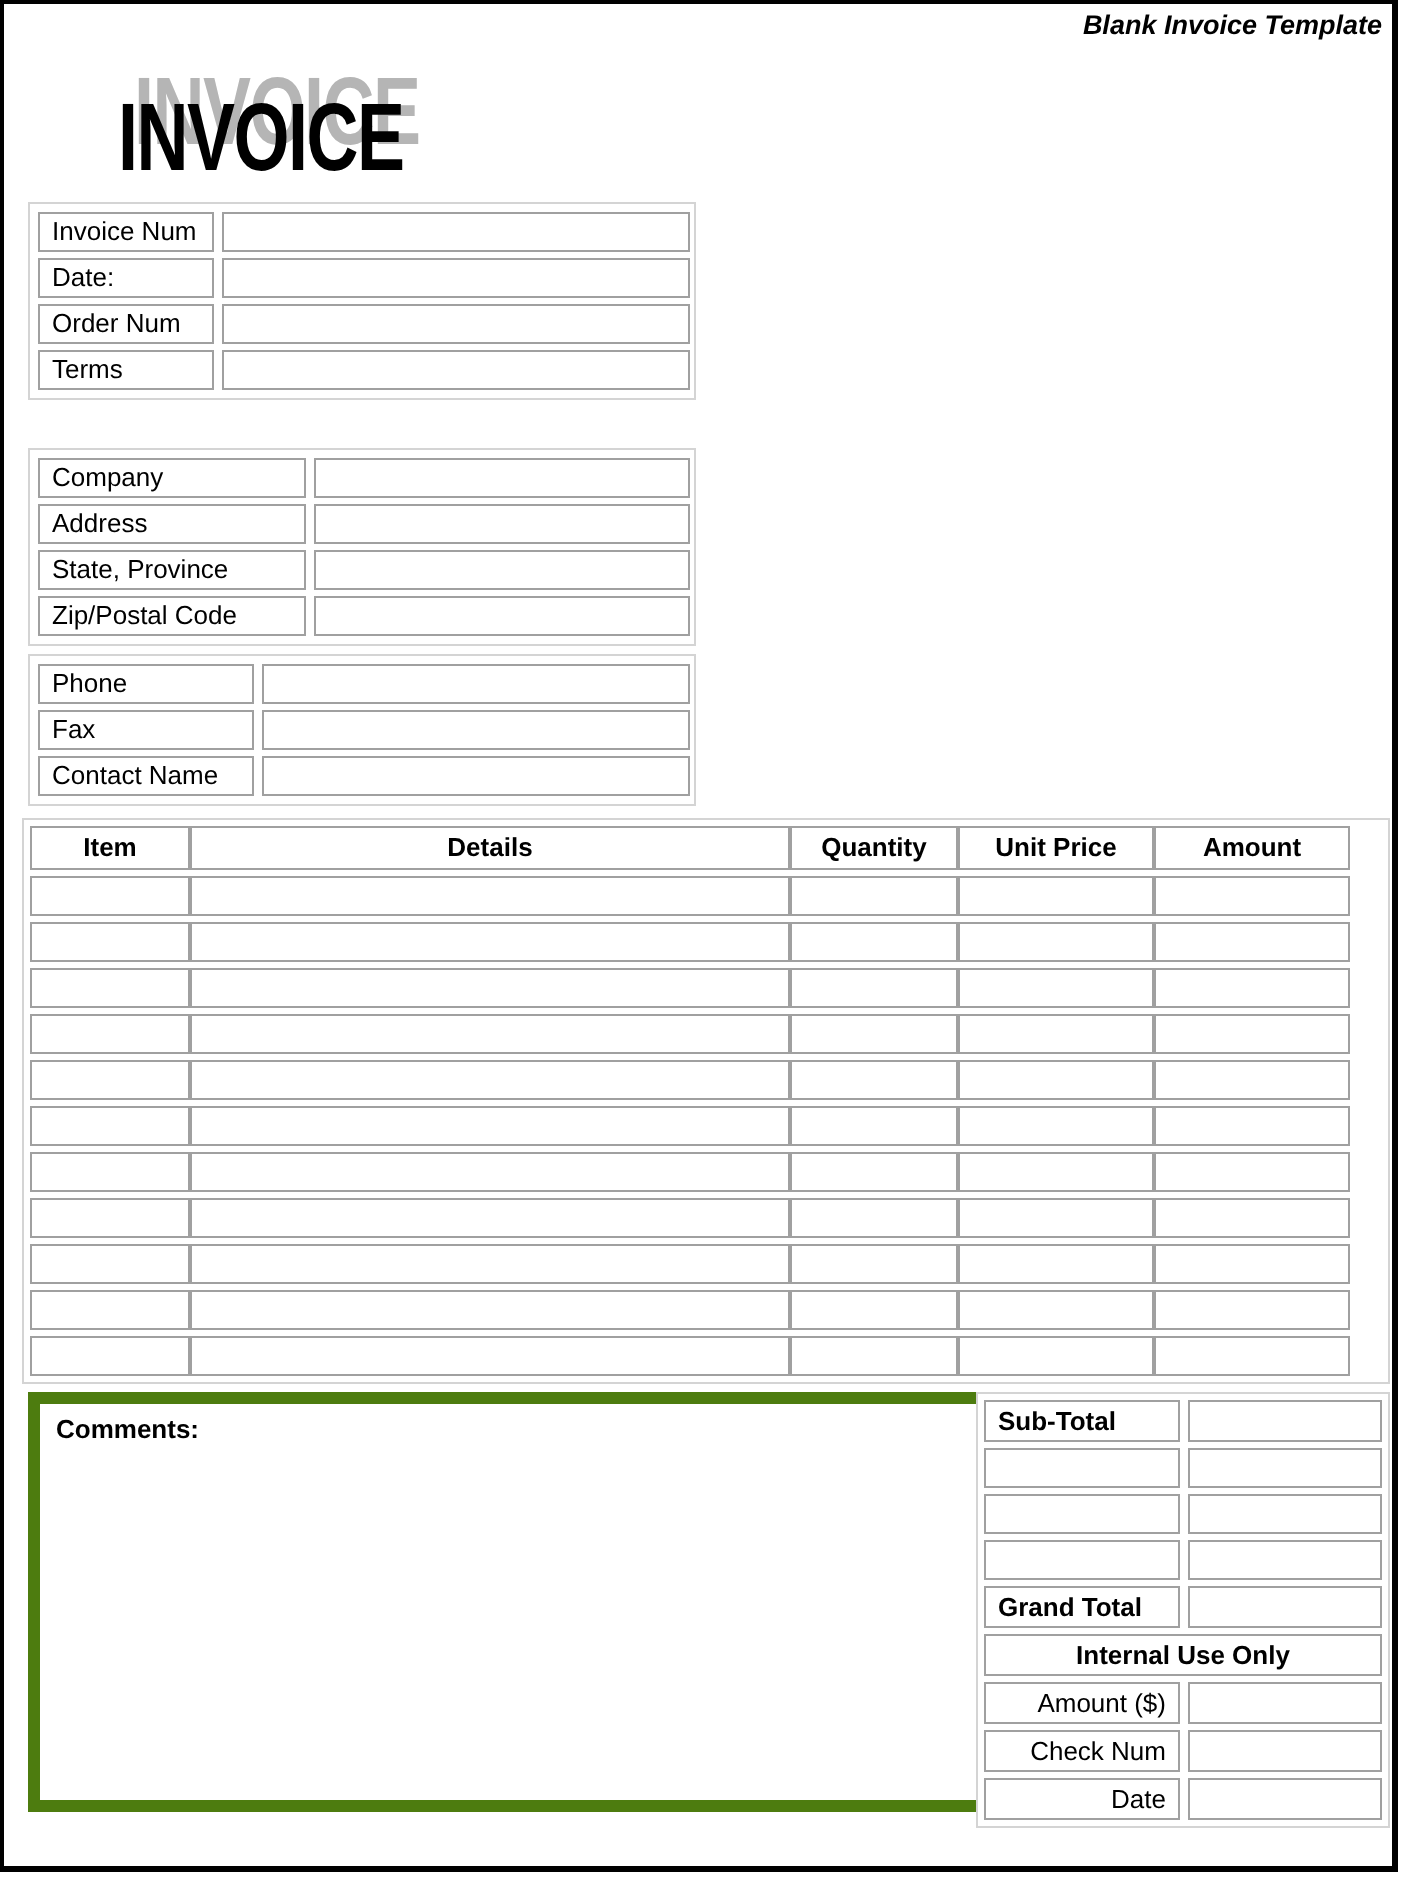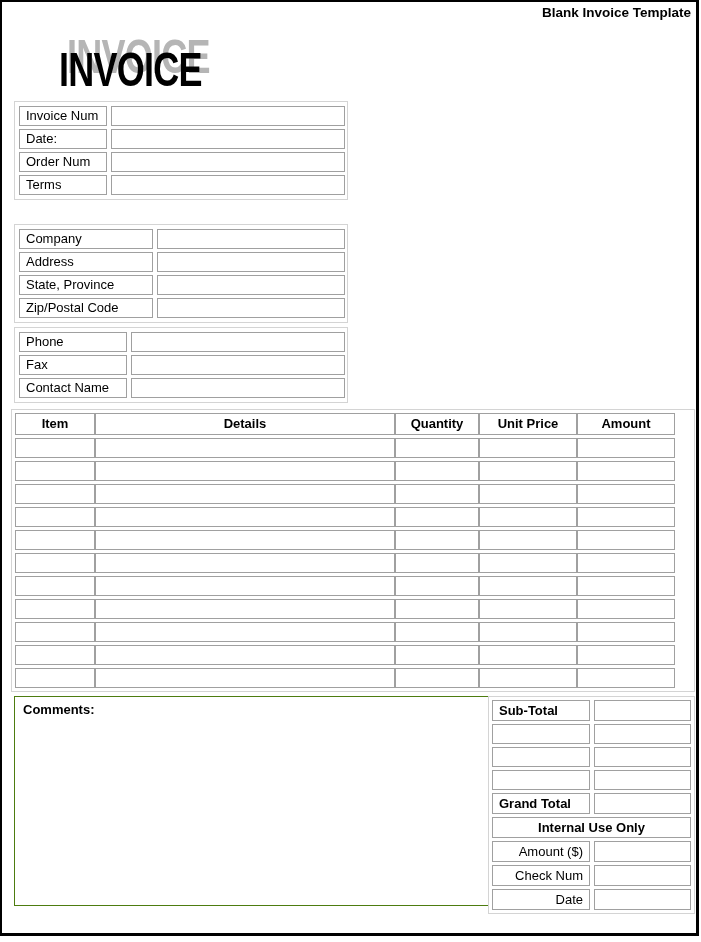--- a/index.html
+++ b/index.html
@@ -14,21 +14,21 @@
   .page {
     position:absolute; left:0; top:0;
     width:699px; height:936px;
     background:#fff;
     border:2px solid #000;
     border-right-width:3px;
     border-bottom-width:3px;
   }
   .doc-title {
     position:absolute; top:3px; right:5px;
-    font-weight:bold; font-size:13.5px;
+    font-weight:bold; font-style:italic; font-size:13.5px;
   }
   
   .wordart { position:absolute; left:12px; top:31px; width:220px; height:58px;margin-left:45px; }
   .wordart span {
     position:absolute; font-weight:bold; font-size:48px; line-height:1;
     letter-spacing:-1px; transform:scaleX(0.75); transform-origin:left top;
     white-space:nowrap;
   }
   .wa-shadow { left:8px; top:0; color:#b5b5b5; }
   .wa-main   { left:0;  top:13px; color:#000; }
@@ -62,21 +62,21 @@
   .irow { display:grid; grid-template-columns:80px 300px 84px 98px 98px; column-gap:0; }
   .hcell {
     border:1px solid #a0a0a0; background:#fff; font-weight:bold;
     text-align:center; min-height:21px; line-height:20px;
   }
   .icell { border:1px solid #a0a0a0; background:#fff; min-height:20px; }
 
   
   .comments-box {
     position:absolute; left:12px; top:694px; width:564px; height:210px;
-    border:1px solid #4d7c0f; background:#fff; padding:5px 8px;
+    border:6px solid #4d7c0f; background:#fff; padding:5px 8px;
   }
   .t-totals { left:486px; top:694px; width:207px; padding:3px; gap:3px; }
   .trow { display:grid; grid-template-columns:98px 97px; column-gap:4px; }
   .tcell { border:1px solid #a0a0a0; background:#fff; min-height:20px; line-height:19px; padding:0 6px; }
   .span2 { grid-column:1 / 3; text-align:center; font-weight:bold; }
 </style>
 </head>
 <body>
 
 <div class="page">

